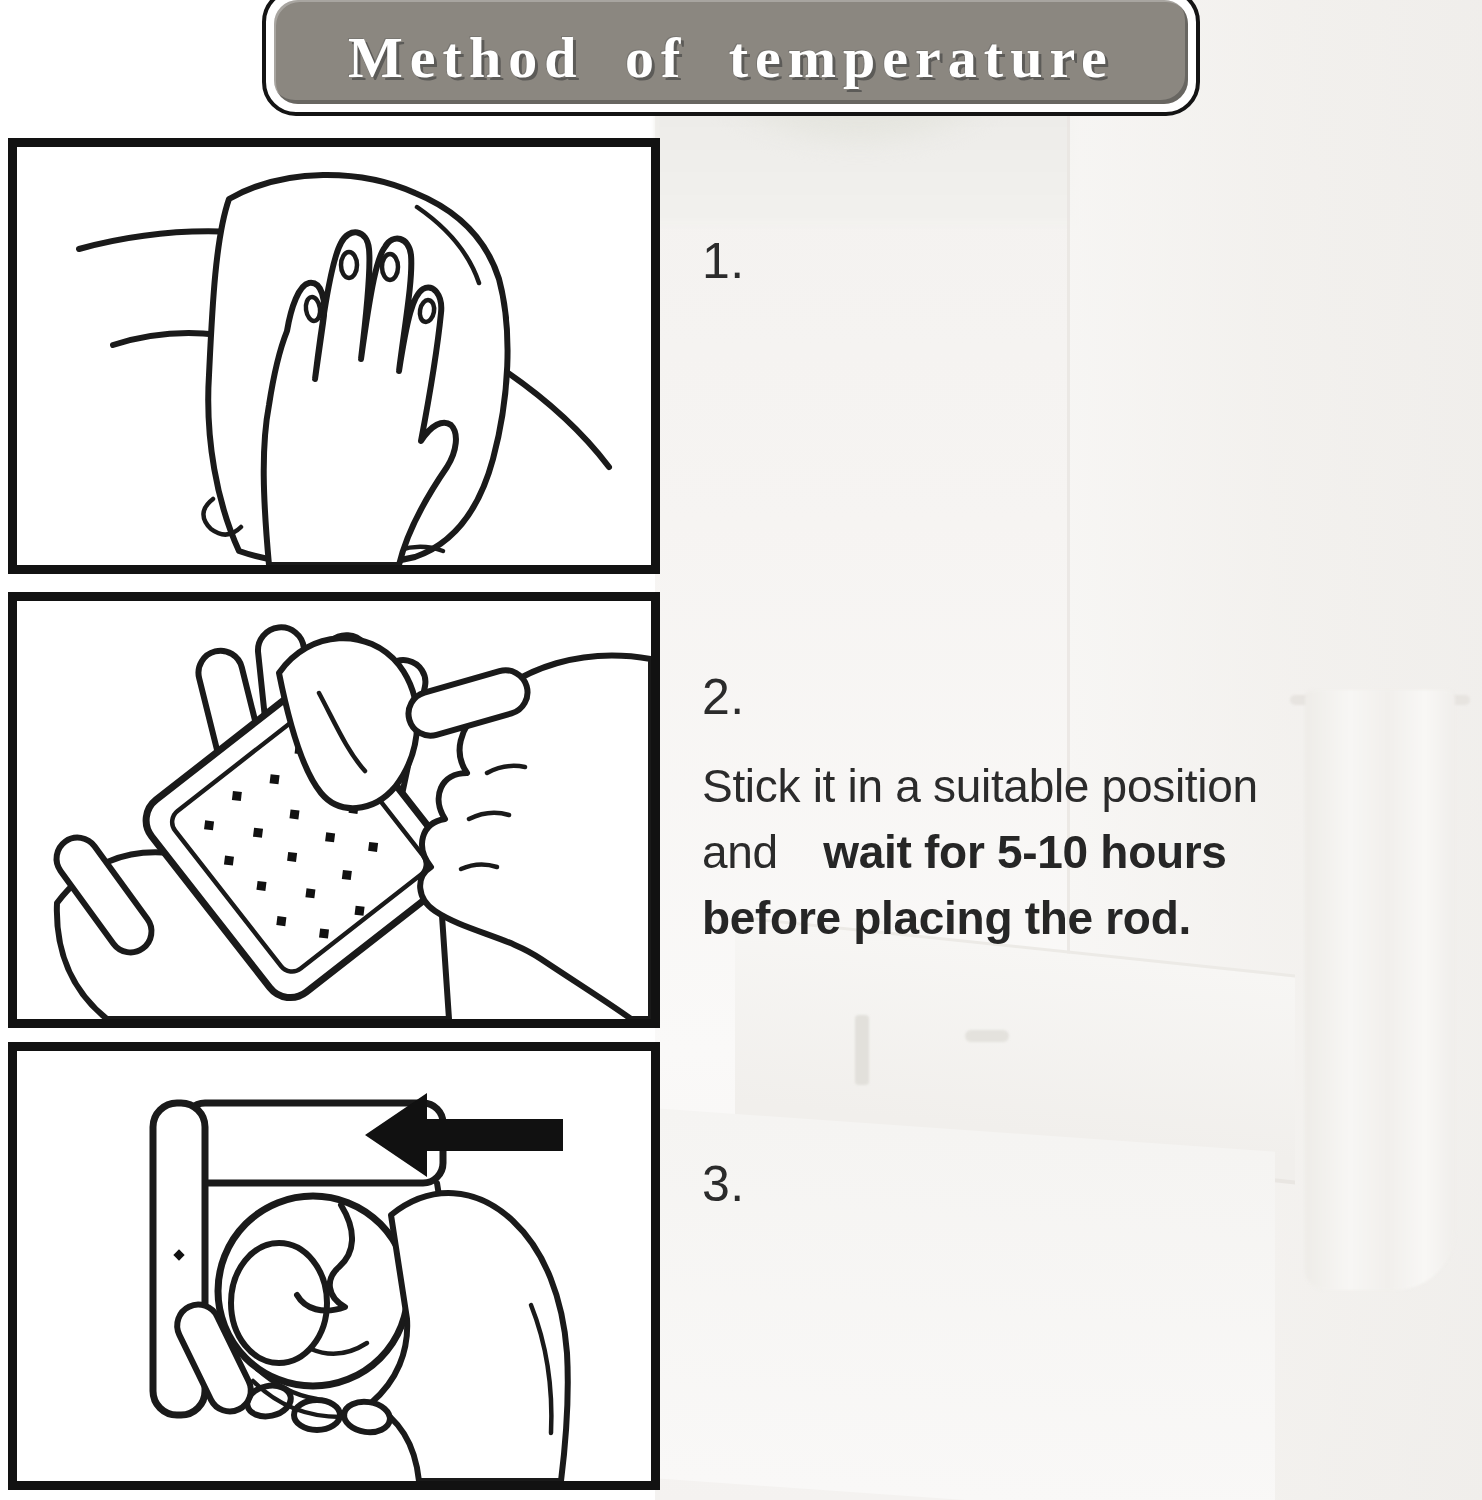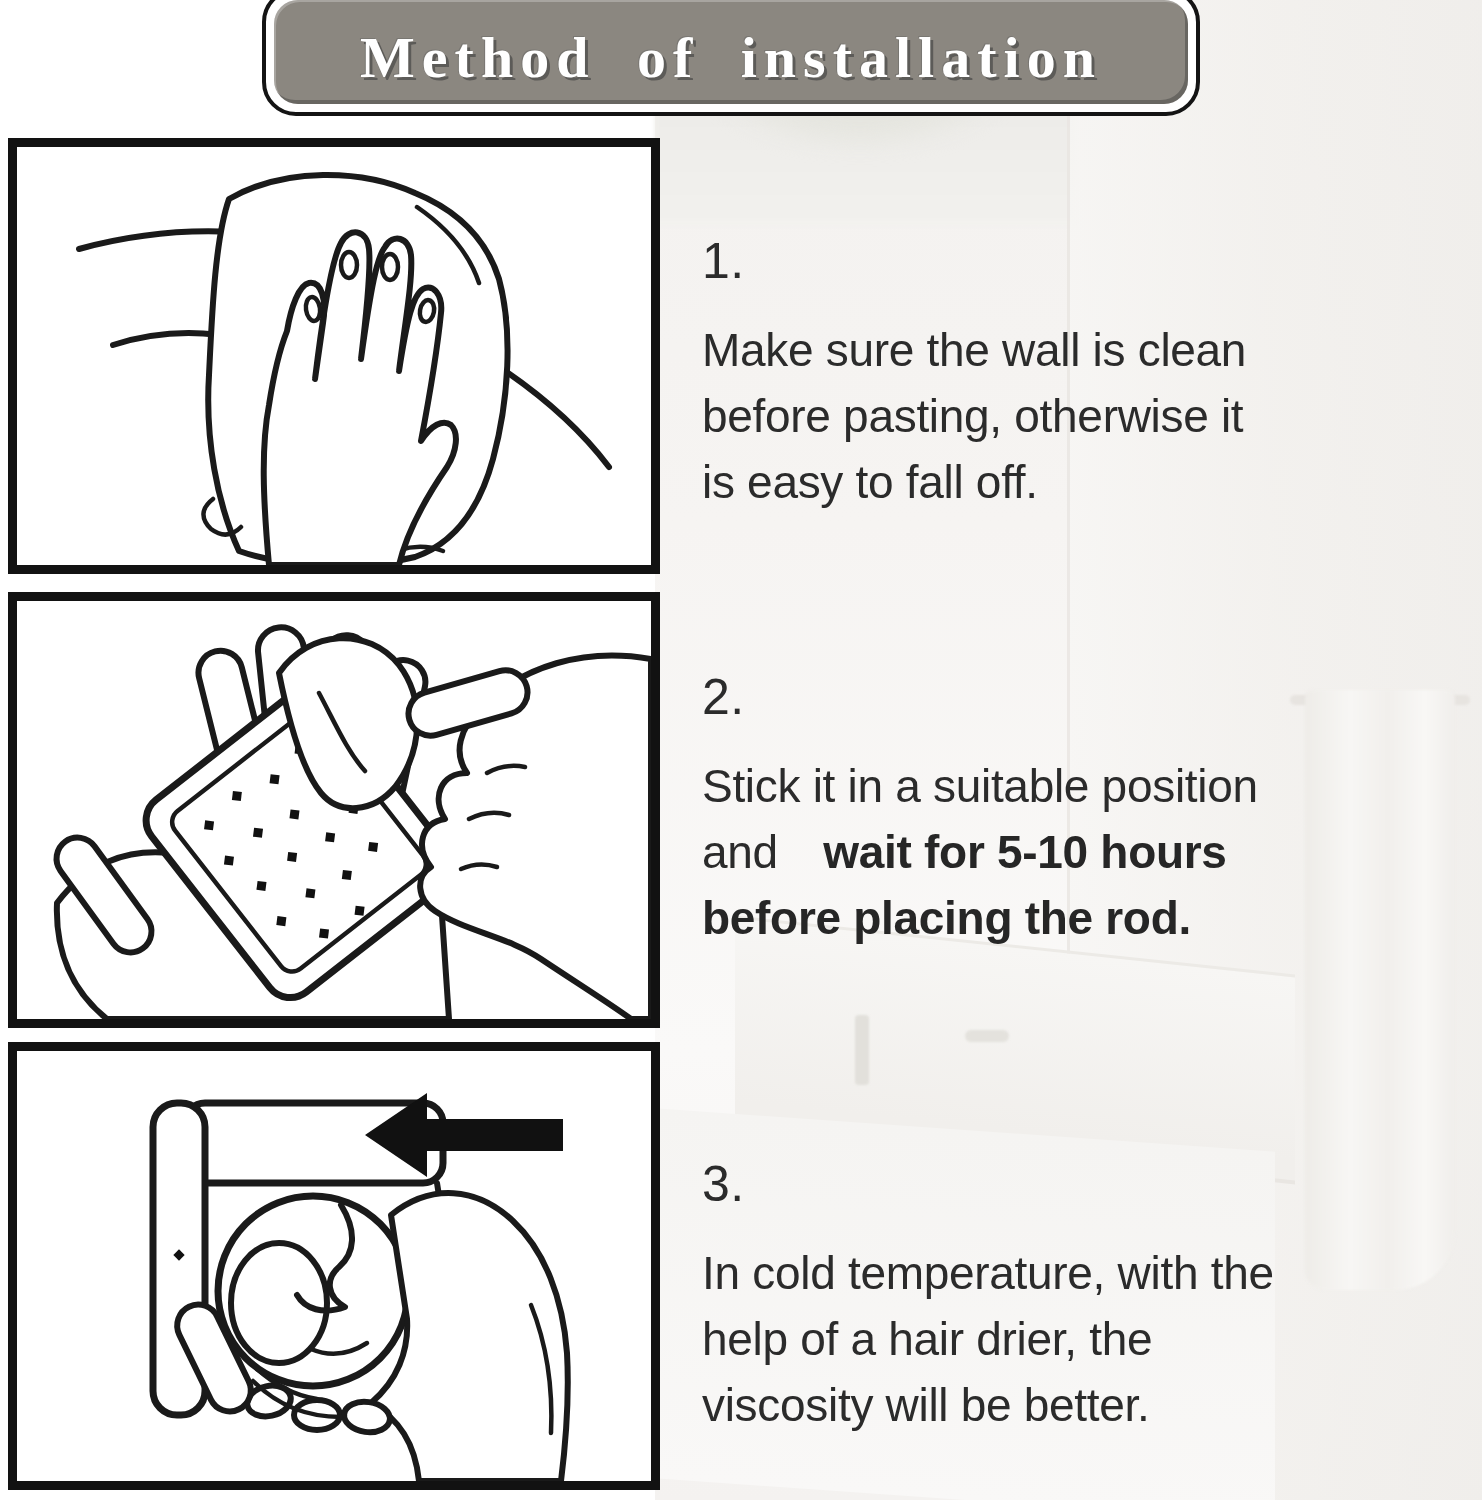--- a/index.html
+++ b/index.html
@@ -74,21 +74,21 @@
   <div class="bg-tub-deck"></div>
   <div class="bg-faucet"></div>
   <div class="bg-faucet2"></div>
   <div class="bg-tub-front"></div>
   <div class="bg-towel-bar"></div>
   <div class="bg-towel"></div>
 </div>
 
 <div class="banner-outer">
   <div class="banner-inner">
-    <div class="banner-title">Method of installation</div>
+    <div class="banner-title">Method of temperature</div>
   </div>
 </div>
 
 <div class="panel" id="panel-1">
   <svg viewBox="0 0 634 418">
 
     <path class="ln" d="M 62 102 Q 180 70 295 96"></path>
     <path class="ln" d="M 96 198 Q 162 177 230 193"></path>
     <path class="ln" d="M 462 207 Q 545 258 592 320"></path>
 
@@ -174,30 +174,24 @@
     <path class="ln thin" d="M 228 306 C 250 330 274 344 300 348"></path>
     <path class="ln thin" d="M 236 330 C 262 356 292 366 324 366"></path>
     <rect class="shape" x="176" y="250" width="42" height="114" rx="21" transform="rotate(-26 197 307)"></rect>
 
     <polygon class="solid" points="348,84 410,42 410,68 546,68 546,100 410,100 410,126"></polygon>
   </svg>
 </div>
 
 <div class="step" id="step-1">
   <div class="step-number">1.</div>
-  <div class="step-para"><span>Make sure the wall is clean
-before pasting, otherwise it
-is easy to fall off.</span></div>
 </div>
 
 <div class="step" id="step-2">
   <div class="step-number">2.</div>
   <div class="step-para"><span>Stick it in a suitable position
 and </span><span class="bold">wait for 5-10 hours
 before placing the rod.</span></div>
 </div>
 
 <div class="step" id="step-3">
   <div class="step-number">3.</div>
-  <div class="step-para"><span>In cold temperature, with the
-help of a hair drier, the
-viscosity will be better.</span></div>
 </div>
 
 </body></html>

